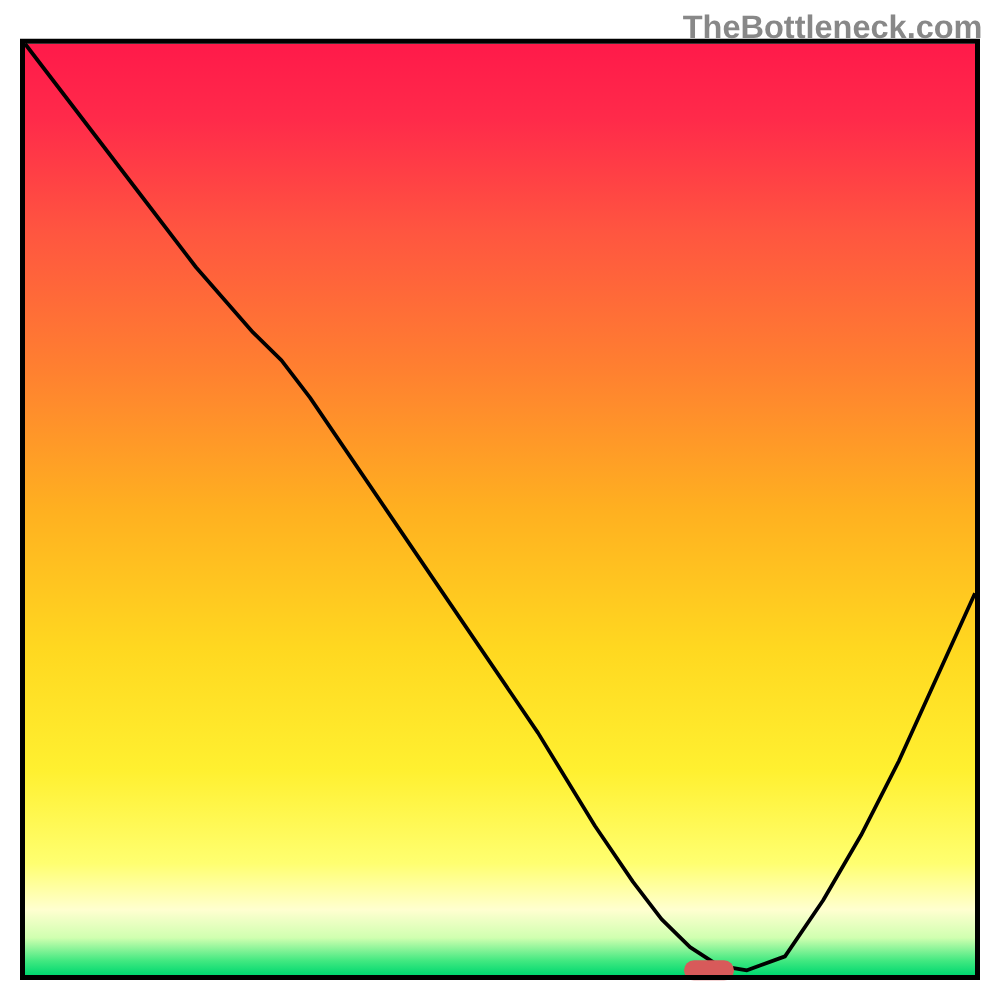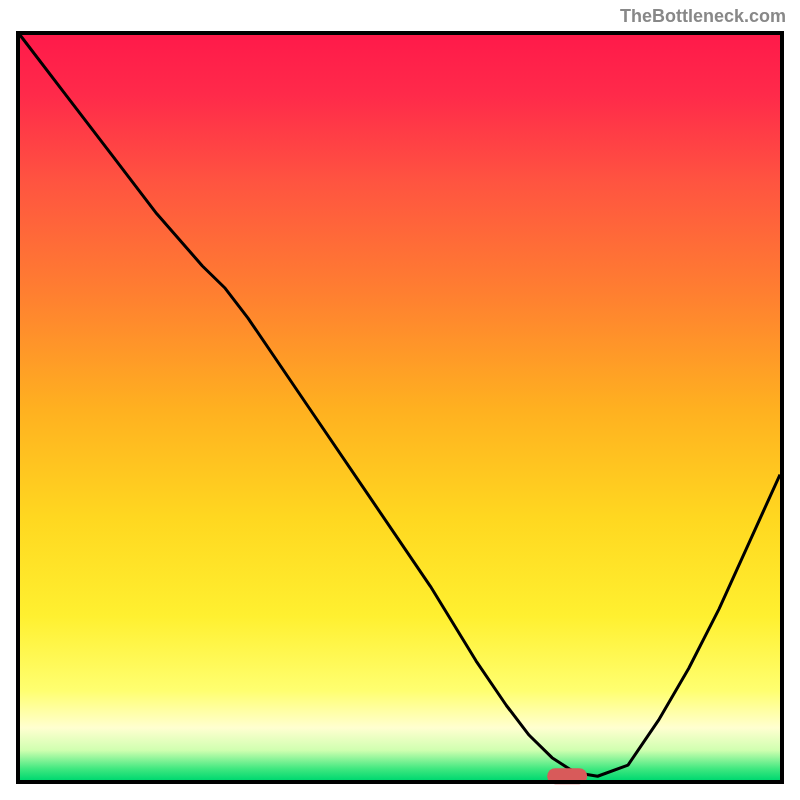--- a/index.html
+++ b/index.html
@@ -10,21 +10,21 @@
   }
   .chart-container {
     position: relative;
     width: 800px;
     height: 800px;
   }
   .watermark {
     position: absolute;
     top: 6px;
     right: 14px;
-    font-size: 18px;
+    font-size: 26px;
     font-weight: bold;
     color: #888888;
     z-index: 10;
   }
   svg {
     display: block;
   }
 </style>
 </head>
 <body>

